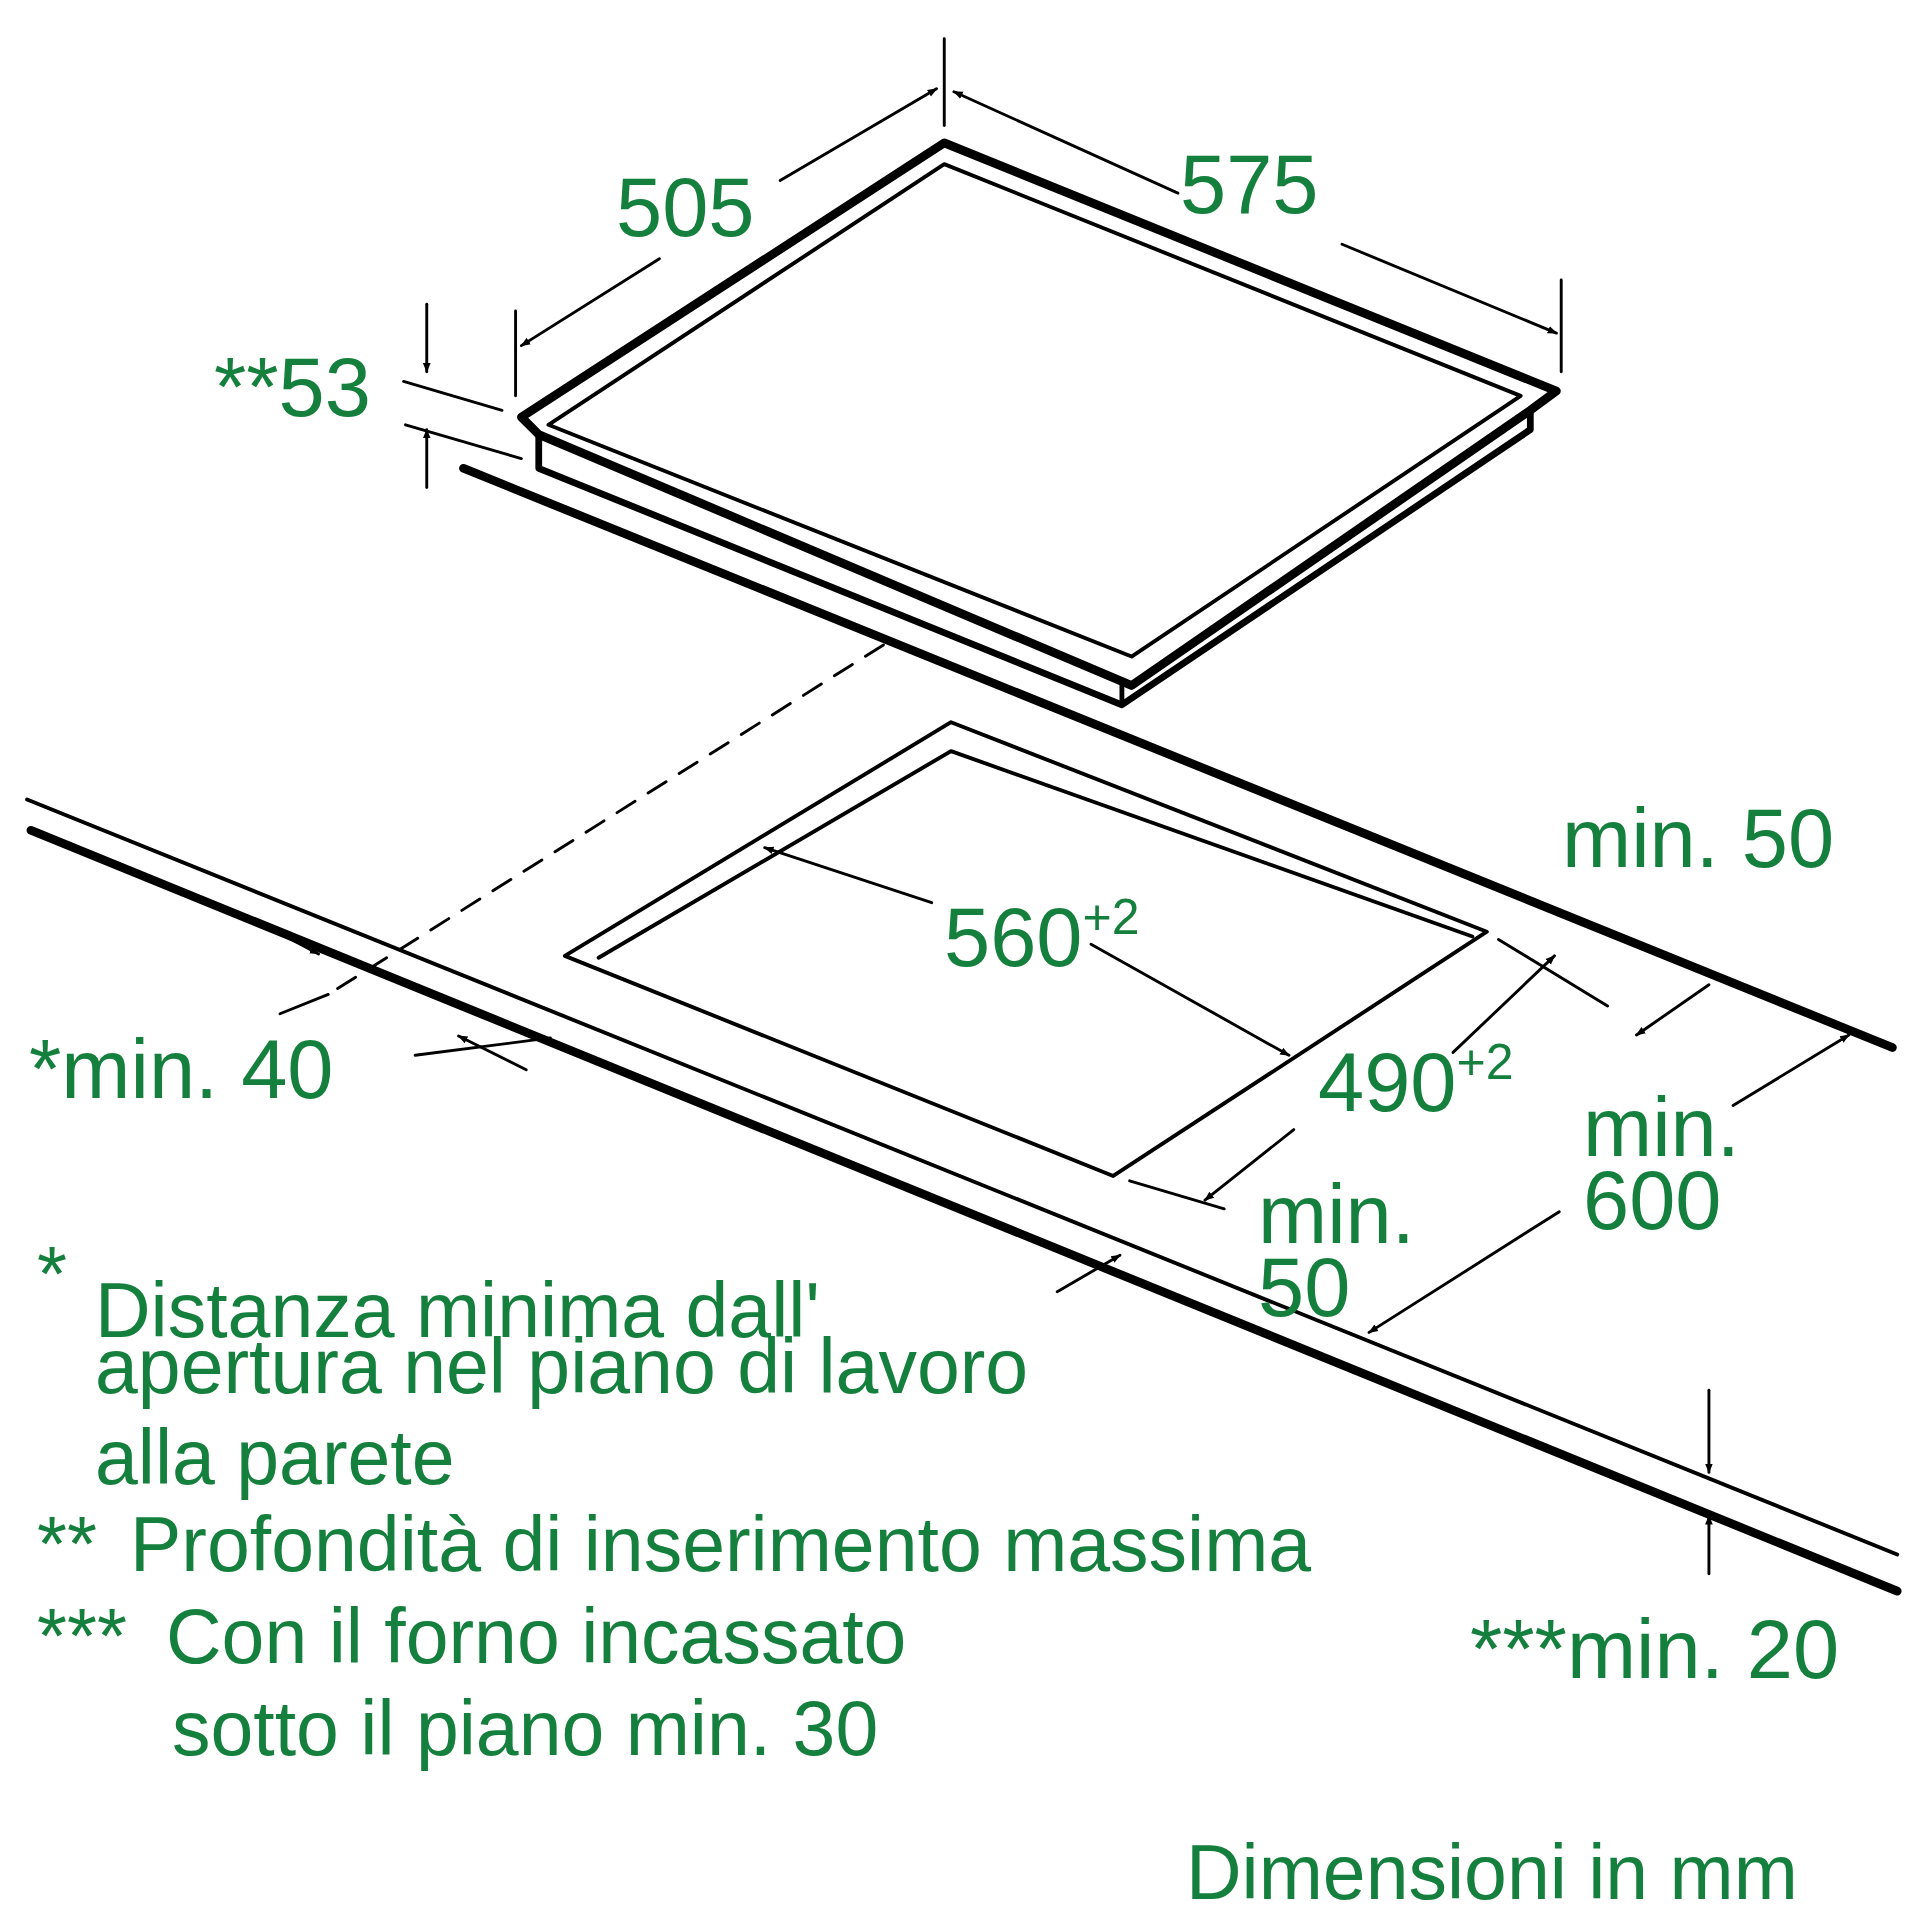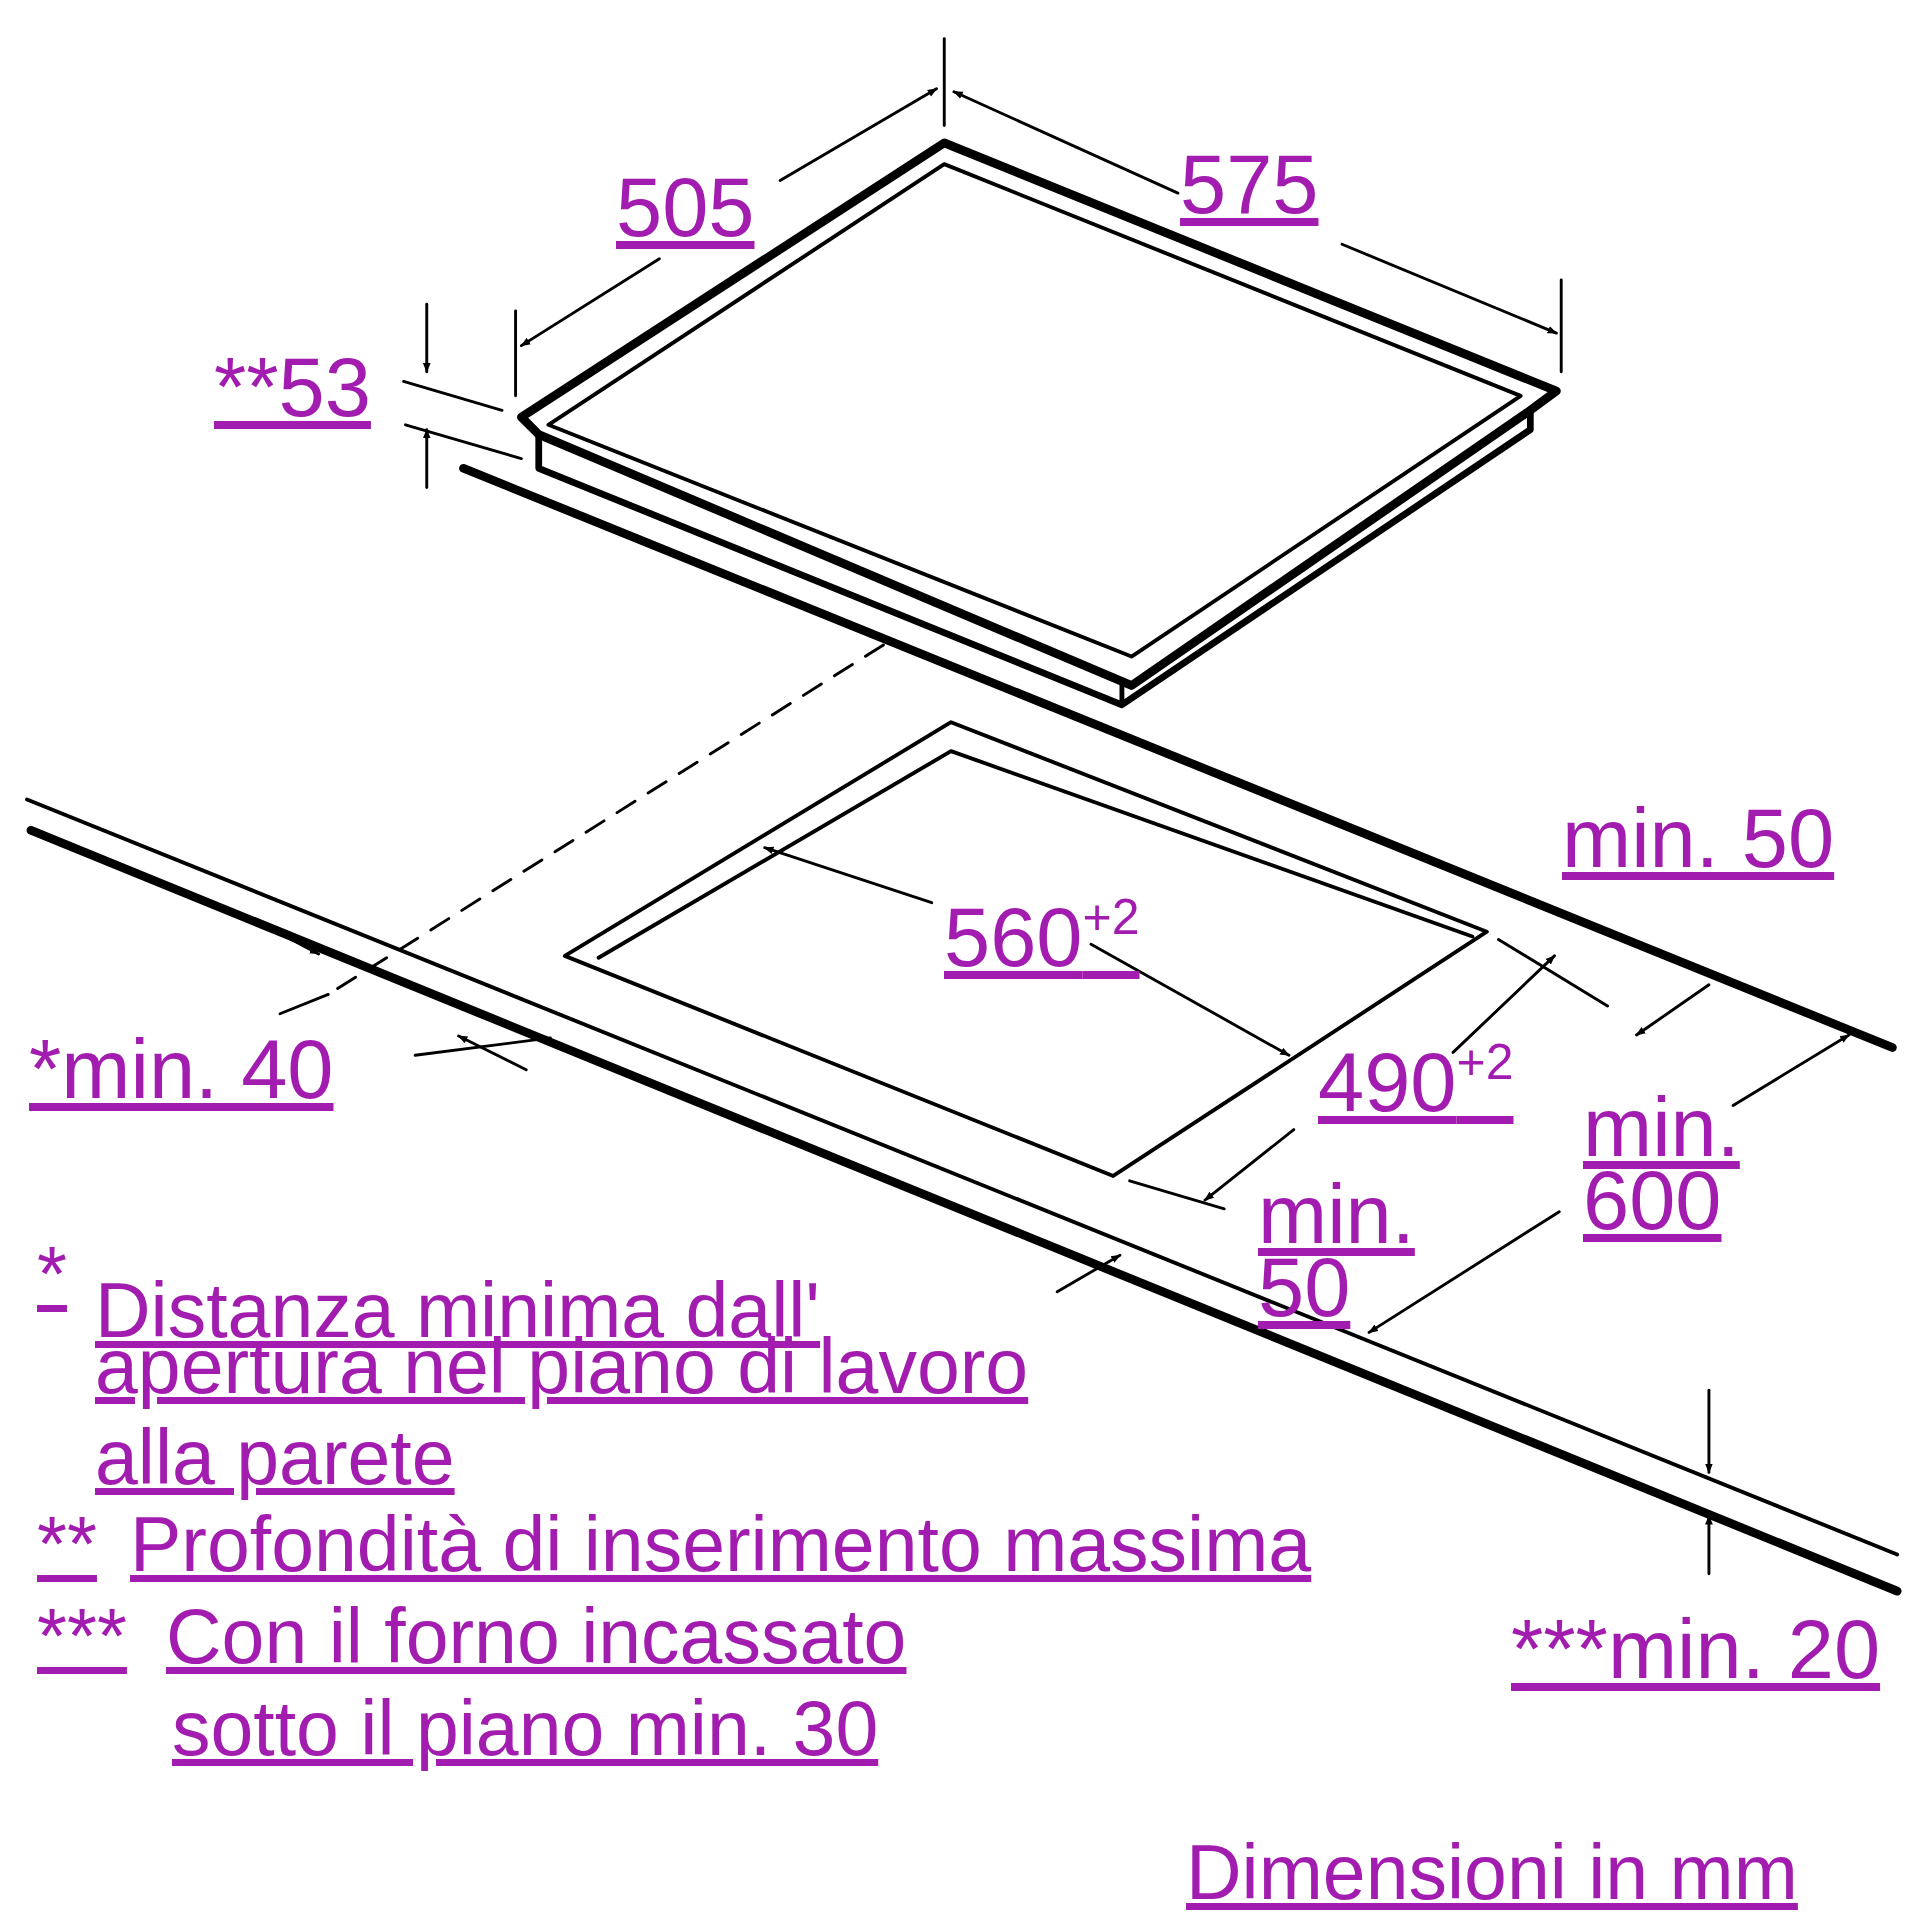--- a/index.html
+++ b/index.html
@@ -1,18 +1,18 @@
 <!DOCTYPE html>
 <html><head>
 <meta charset="utf-8">
 <style>
   html, body { margin:0; padding:0; background:#ffffff; }
   body { width:1931px; height:1931px; position:relative; overflow:hidden; }
   svg { position:absolute; left:0; top:0; }
-  .lbl { position:absolute; font-family:"Liberation Sans", sans-serif; color:#a21caf; white-space:nowrap; line-height:1;text-decoration:underline; }
+  .lbl { position:absolute; font-family:"Liberation Sans", sans-serif; color:#15803d; white-space:nowrap; line-height:1; }
   .dim { font-size:83px; }
   .note { font-size:77px; }
   sup { font-size:50px; vertical-align:top; position:relative; top:-3.9px; }
 </style>
 </head>
 <body>
 
 <svg width="1931" height="1931" viewBox="0 0 2000 2000" xmlns="http://www.w3.org/2000/svg">
   <defs>
     <marker id="ah" markerWidth="10" markerHeight="10" refX="9" refY="5" orient="auto" markerUnits="userSpaceOnUse" viewBox="0 0 10 10">
@@ -99,21 +99,21 @@
 
 <div class="lbl dim" style="left:944px;top:896px;"><span>560</span><sup>+2</sup></div>
 <div class="lbl dim" style="left:1310px;top:1041px;margin-left:8px;"><span>490</span><sup>+2</sup></div>
 
 <div class="lbl dim" style="left:1562px;top:797px;">min. 50</div>
 <div class="lbl dim" style="left:29px;top:1028px;">*min. 40</div>
 <div class="lbl dim" style="left:1258px;top:1173px;">min.</div>
 <div class="lbl dim" style="left:1258px;top:1246px;">50</div>
 <div class="lbl dim" style="left:1583px;top:1086px;">min.</div>
 <div class="lbl dim" style="left:1583px;top:1159px;">600</div>
-<div class="lbl dim" style="left:1470px;top:1608px;margin-left:41px;">***min. 20</div>
+<div class="lbl dim" style="left:1470px;top:1608px;">***min. 20</div>
 
 <div class="lbl note" style="left:37px;top:1236px;">*</div>
 <div class="lbl note" style="left:95px;top:1236px;margin-top:36px;">Distanza minima dall'</div>
 <div class="lbl note" style="left:95px;top:1328px;">apertura nel piano di lavoro</div>
 <div class="lbl note" style="left:95px;top:1419px;">alla parete</div>
 <div class="lbl note" style="left:37px;top:1506px;">**</div>
 <div class="lbl note" style="left:130px;top:1506px;">Profondità di inserimento massima</div>
 <div class="lbl note" style="left:37px;top:1598px;">***</div>
 <div class="lbl note" style="left:166px;top:1598px;text-align:center;">Con il forno incassato</div>
 <div class="lbl note" style="left:172px;top:1690px;">sotto il piano min. 30</div>

